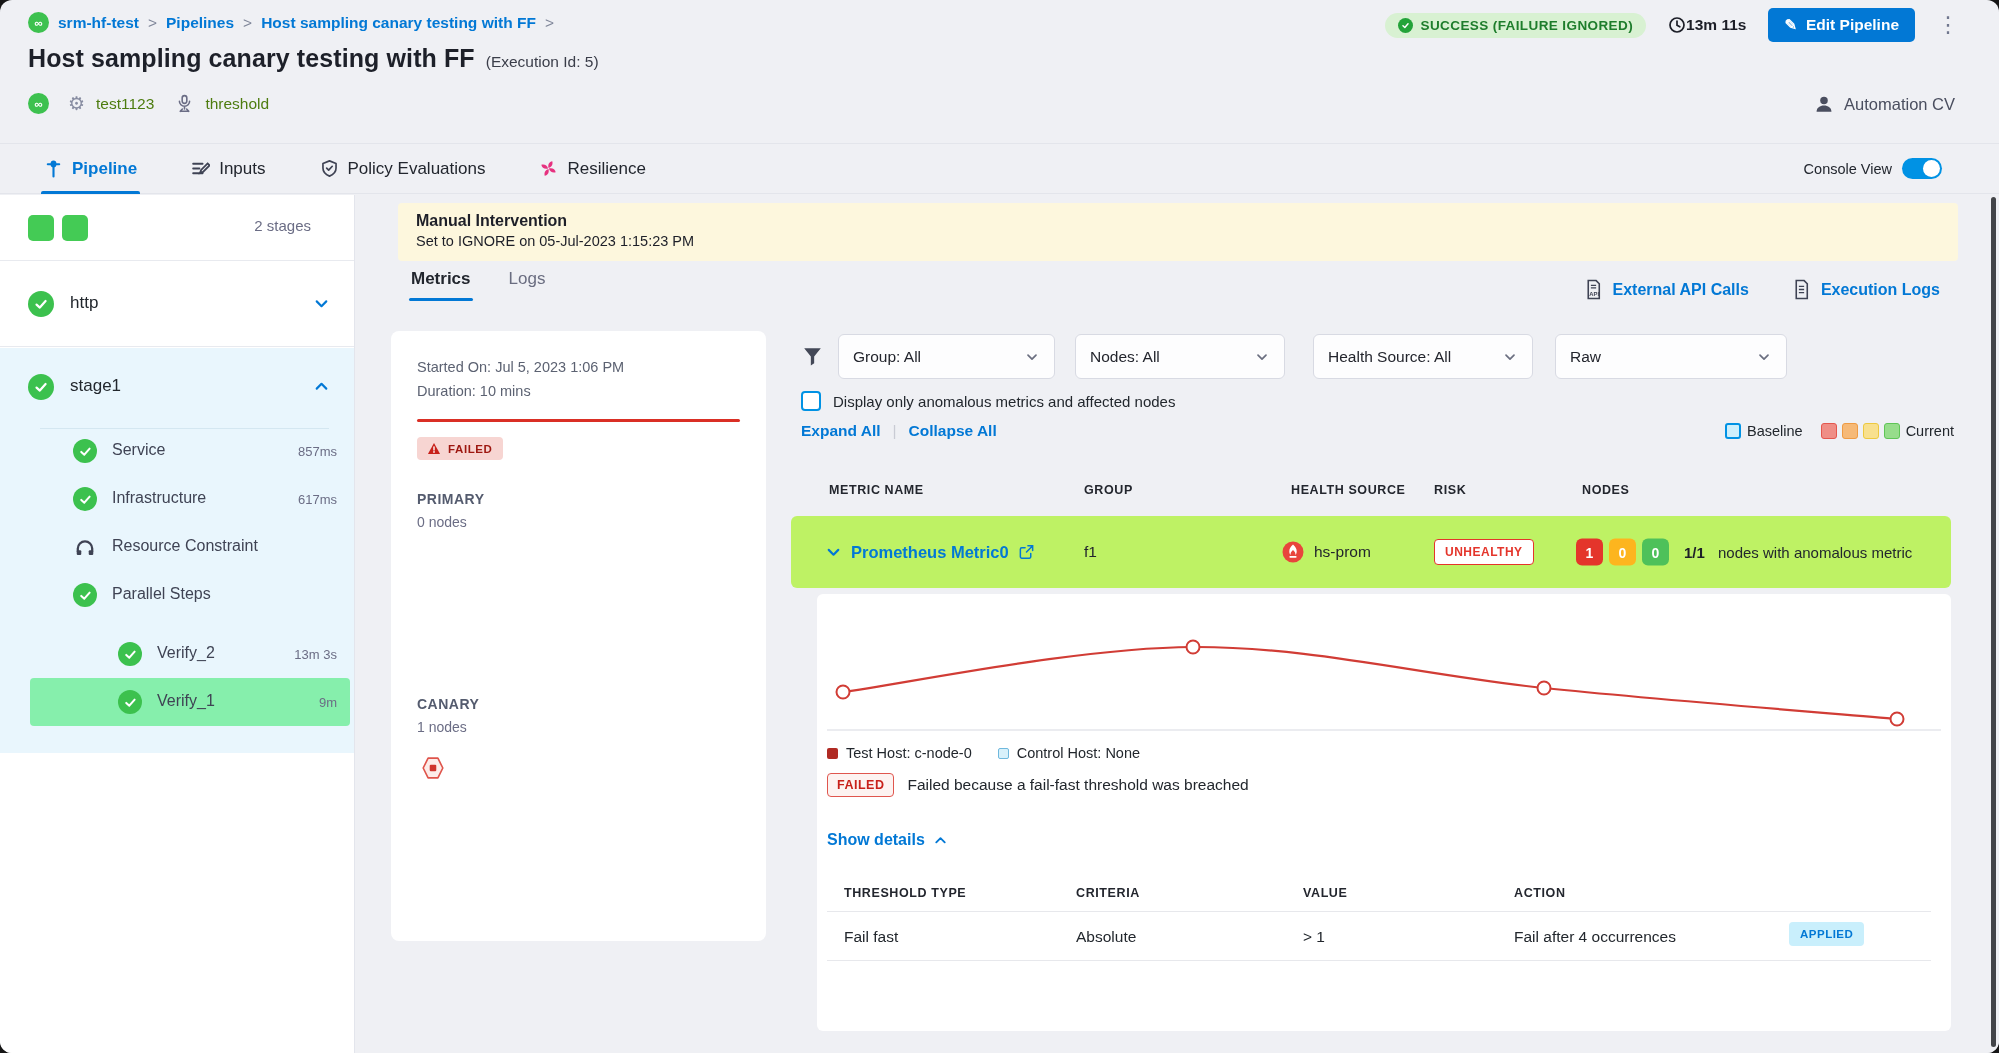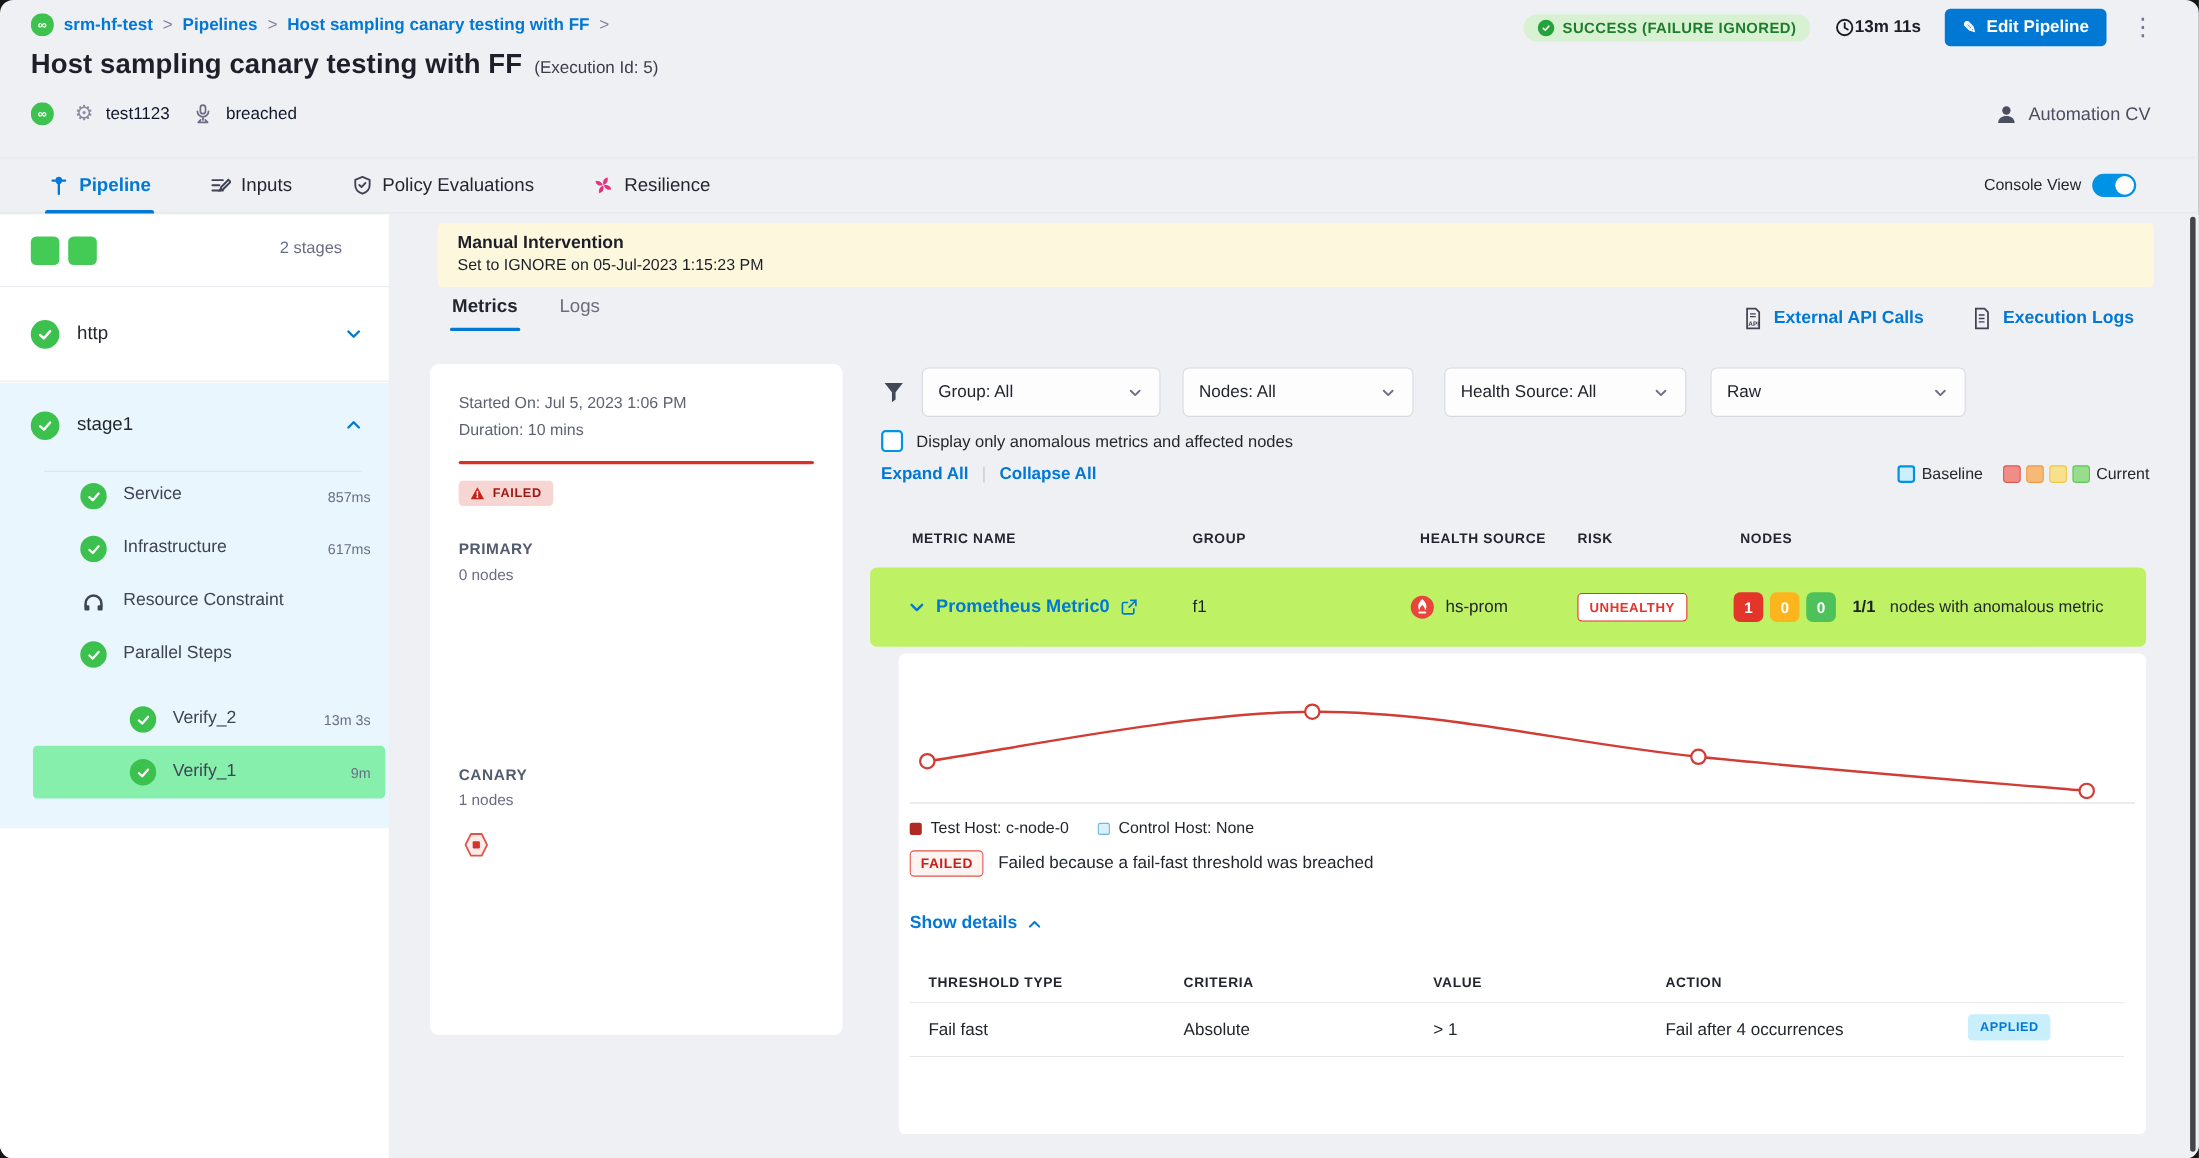--- a/index.html
+++ b/index.html
@@ -31,21 +31,21 @@
   .btn-edit .pencil { font-size:15px; }
   .kebab { color:#70778e; font-size:22px; line-height:20px; width:18px; text-align:center;
            cursor:pointer; }
 
   .title-row { position:absolute; top:44px; left:28px; display:flex; align-items:baseline; gap:11px; }
   .title-row h1 { font-size:25px; color:#1d2029; letter-spacing:.1px; }
   .exec-id { font-size:15.5px; color:#3a3d49; font-weight:400; }
 
   .meta-row { position:absolute; top:92px; left:28px; display:flex; align-items:center; gap:11px; }
   .meta-row .gear { font-size:19px; color:#878ca1; margin-left:8px; }
-  .meta-name { font-size:15.5px; color:#0f172a; }
+  .meta-name { font-size:15.5px; color:#4d7c0f; }
   .mic18 { width:19px; height:19px; margin-left:10px; }
   .user-chip { position:absolute; top:94px; right:44px; display:flex; align-items:center;
                gap:10px; color:#4a4e5f; font-size:16.5px; }
 
   
   .tabsbar { position:absolute; top:143px; left:0; right:0; height:51px;
              border-top:1px solid #e3e5eb; border-bottom:1px solid #e3e5eb;
              display:flex; align-items:center; padding-left:44px; gap:54px; }
   .tab { position:relative; height:100%; display:flex; align-items:center; gap:9px;
          font-size:17px; color:#22262e; cursor:pointer; }
@@ -272,21 +272,21 @@
         </svg>
     </span>
     <span class="gear">⚙</span>
     <span class="meta-name">test1123</span>
     <span class="mic18">
       <svg viewBox="0 0 18 18" fill="none" stroke="#6b6d85" stroke-width="1.5" stroke-linecap="round">
           <rect x="6.8" y="1.5" width="4.4" height="7.4" rx="2.2"></rect>
           <path d="M4.2 6.8a4.8 4.8 0 0 0 9.6 0M9 11.6v2.6M5.6 16.4h6.8M7 14.2l-2 2.2M11 14.2l2 2.2"></path>
         </svg>
     </span>
-    <span class="meta-name">breached</span>
+    <span class="meta-name">threshold</span>
   </div>
 
   <div class="user-chip">
     <svg width="20" height="20" viewBox="0 0 18 18">
         <circle cx="9" cy="5.8" r="3.4" fill="#4a4e5f"></circle>
         <path d="M2.3 16c0-3.7 3-5.7 6.7-5.7s6.7 2 6.7 5.7z" fill="#4a4e5f"></path>
       </svg>
     <span>Automation CV</span>
   </div>
 

